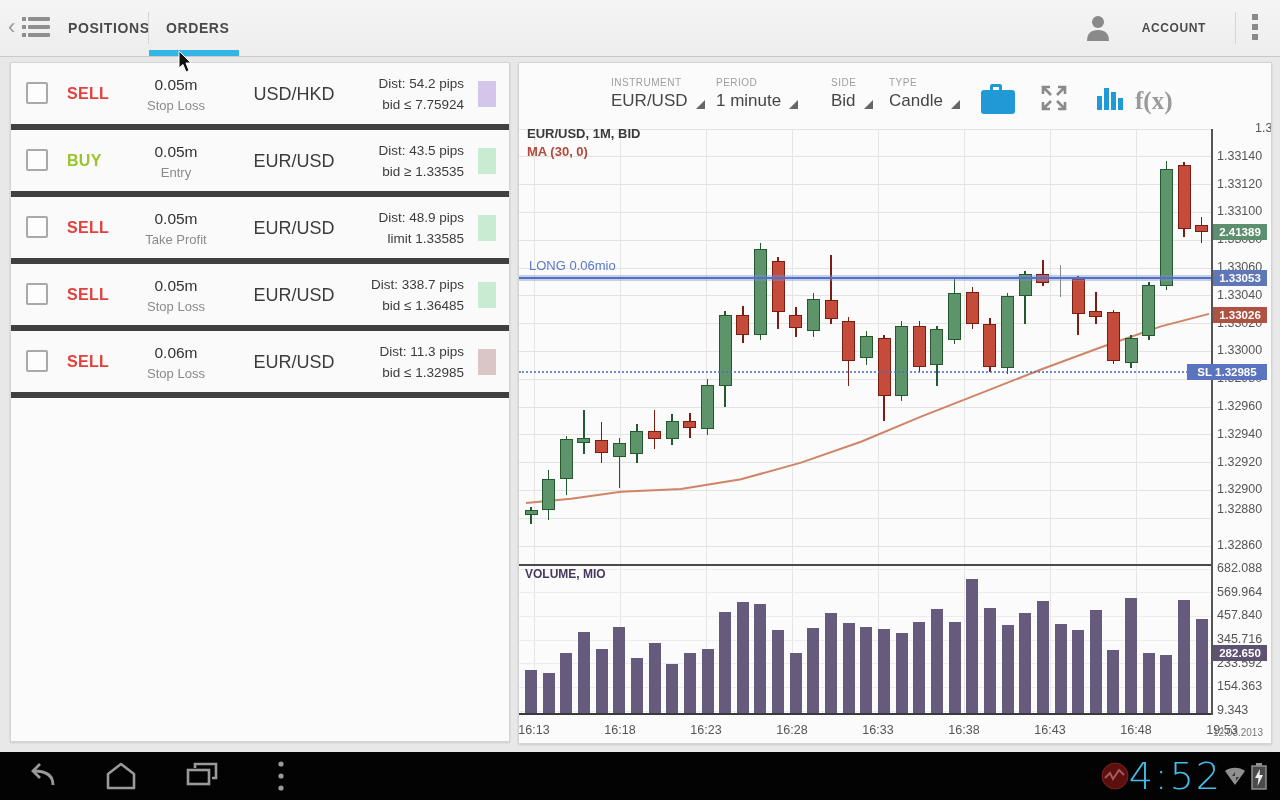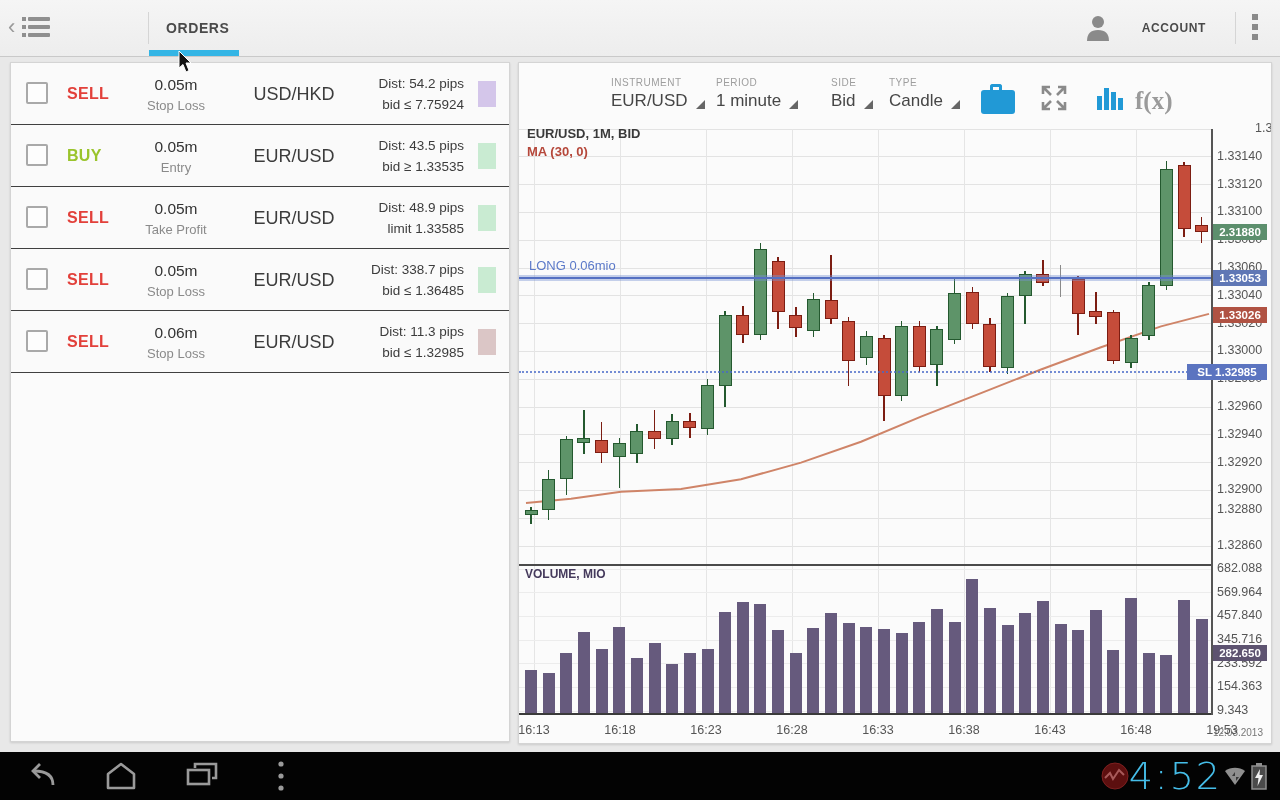--- a/index.html
+++ b/index.html
@@ -20,21 +20,21 @@
   #tab-underline{position:absolute;left:149px;bottom:0;width:90px;height:6px;background:#33b5e5}
   #account{position:absolute;right:56px;top:0;height:56px;cursor:pointer}
   #account svg{position:absolute;right:112px;top:14px}
   #account .lbl{position:absolute;right:18px;top:0;line-height:56px;font-size:12px;font-weight:bold;letter-spacing:.6px;color:#4a4a4a;white-space:nowrap}
   #overflow{position:absolute;right:16px;top:14px;width:18px;height:28px;cursor:pointer}
   #overflow i{position:absolute;left:6px;width:6px;height:6px;background:#8a8a8a;display:block}
   #cursor{position:absolute;left:178px;top:51px;z-index:50}
   
   #orders-panel{position:absolute;left:10px;top:62px;width:498px;height:678px;background:#fbfbfb;
                 border:1px solid #d4d4d4;box-shadow:0 1px 2px rgba(0,0,0,.12)}
-  .order-row{position:relative;height:61px;border-bottom:1px solid #404040;background:#fafafa}
+  .order-row{position:relative;height:61px;border-bottom:6px solid #404040;background:#fafafa}
   .cb{position:absolute;left:15px;top:19px;width:18px;height:18px;border:2px solid #a9a9a9;border-radius:2px;background:#fdfdfd}
   .side{position:absolute;left:56px;top:50%;transform:translateY(-50%);font-size:16px;font-weight:bold;letter-spacing:.3px}
   .amtcol{position:absolute;left:110px;width:110px;top:50%;transform:translateY(-50%);text-align:center}
   .amt{font-size:15.5px;color:#333}
   .typ{font-size:13px;color:#8a8a8a;margin-top:4px}
   .inst{position:absolute;left:228px;width:110px;top:50%;transform:translateY(-50%);text-align:center;font-size:18px;color:#3c3c3c}
   .distcol{position:absolute;right:45px;top:50%;transform:translateY(-50%);text-align:right}
   .dist,.cond{font-size:13.5px;color:#3c3c3c}
   .cond{margin-top:6px}
   .tag{position:absolute;right:13px;top:50%;transform:translateY(-50%);width:18px;height:26px}
@@ -77,20 +77,21 @@
 <div id="topbar">
   <div id="app-nav">
     <span class="chev">‹</span>
     <span class="ldot" style="top:4px"></span>
       <span class="lrow" style="top:4px;left:20px"></span>
     <span class="ldot" style="top:12px"></span>
       <span class="lrow" style="top:12px;left:20px"></span>
     <span class="ldot" style="top:20px"></span>
       <span class="lrow" style="top:20px;left:20px"></span>
   </div>
+  <div class="tab" id="tab-positions">POSITIONS</div>
   <div class="tb-divider" style="left:148px"></div>
   <div class="tab" id="tab-orders">ORDERS</div>
   <div id="tab-underline"></div>
   <div id="account">
     <svg width="28" height="28" viewBox="0 0 28 28">
       <circle cx="14" cy="8" r="6" fill="#8a8a8a"></circle>
       <path d="M3 27 Q3 16 14 16 Q25 16 25 27 Z" fill="#8a8a8a"></path>
     </svg>
     <span class="lbl">ACCOUNT</span>
   </div>
@@ -421,21 +422,21 @@
       <div style="position: absolute; left: 658.55px; top: 44.14px; width: 11px; height: 61.94px; background: rgb(197, 76, 58); z-index: 4; border: 1px solid rgb(124, 29, 18);"></div>
       <div style="position: absolute; left: 681.95px; top: 95.57px; width: 1.5px; height: 26.41px; background: rgb(124, 29, 18); z-index: 4;"></div>
       <div style="position: absolute; left: 676.2px; top: 103.91px; width: 11px; height: 4.95px; background: rgb(197, 76, 58); z-index: 4; border: 1px solid rgb(124, 29, 18);"></div>
       <div style="position: absolute; left: 0px; top: 153.73px; width: 692px; height: 6px; background: rgba(120, 145, 210, 0.42); z-index: 5;"></div>
       <div style="position: absolute; left: 0px; top: 155.73px; width: 692px; height: 2px; background: rgb(85, 112, 194); z-index: 5;"></div>
       <div class="longlbl" style="position: absolute; top: 136.73px;">LONG 0.06mio</div>
       <div style="position: absolute; left: 0px; top: 250.25px; width: 692px; height: 0px; border-top: 2px dotted rgb(70, 104, 200); opacity: 0.75; z-index: 5;"></div>
       <div style="position: absolute; left: 0px; top: 443px; width: 692px; height: 2px; background: rgb(74, 74, 74); z-index: 5;"></div>
       <div style="position: absolute; left: 0px; top: 592px; width: 692px; height: 2px; background: rgb(58, 58, 58); z-index: 5;"></div>
       <div style="position: absolute; left: 692px; top: 8px; width: 1.5px; height: 586px; background: rgb(85, 85, 85); z-index: 5;"></div>
-      <div class="badge" style="position: absolute; top: 102.86px; background: rgb(92, 143, 109); left: 694px; width: 54px;">2.31880</div>
+      <div class="badge" style="position: absolute; top: 102.86px; background: rgb(92, 143, 109); left: 694px; width: 54px;">2.41389</div>
       <div class="badge" style="position: absolute; top: 148.73px; background: rgb(95, 119, 181); left: 694px; width: 54px;">1.33053</div>
       <div class="badge" style="position: absolute; top: 186.26px; background: rgb(176, 82, 67); left: 694px; width: 54px;">1.33026</div>
       <div class="badge" style="position: absolute; top: 243.25px; background: rgb(91, 116, 192); left: 668px; width: 80px;">SL 1.32985</div>
       <div class="badge" style="position: absolute; left: 694px; top: 524.361px; width: 54px; background: rgb(93, 83, 112);">282.650</div>
     </div>
 </div>
 
 <div id="navbar">
   <div class="navbtn" style="left:24px">
     <svg width="34" height="32" viewBox="0 0 34 32" fill="none" stroke="#9a9a9a" stroke-width="2.8">

